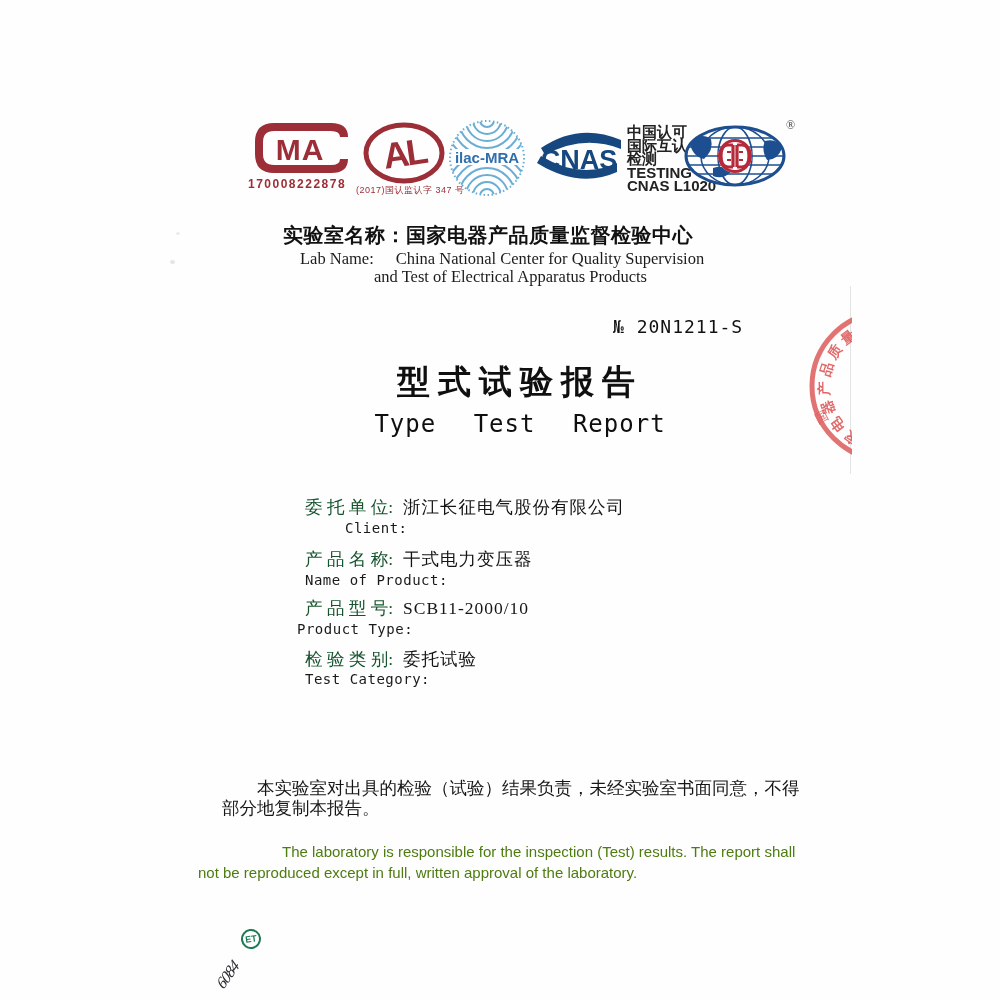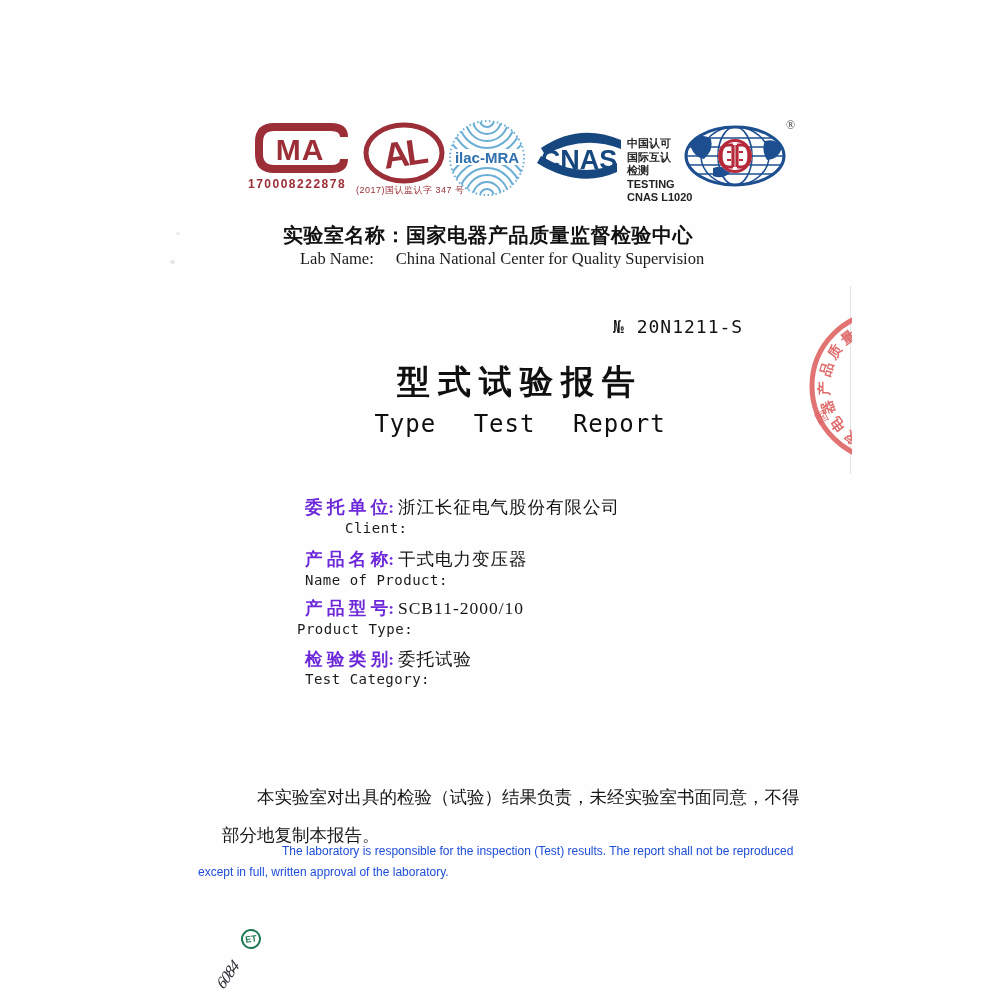--- a/index.html
+++ b/index.html
@@ -12,21 +12,21 @@
   .cma-number{
     left:248px;top:177px;font-family:"Liberation Sans",sans-serif;
     font-weight:bold;font-size:12px;letter-spacing:1.5px;color:#9c2e37;
   }
   .al-caption{
     left:356px;top:184px;font-family:"Liberation Sans",sans-serif;
     font-size:9px;color:#9c2e37;letter-spacing:0.5px;
   }
   .accred-text{
     left:627px;top:125px;font-family:"Liberation Sans",sans-serif;
-    font-size:11px;line-height:13.5px;font-weight:600;color:#222;margin-top:12px;
+    font-size:15px;line-height:13.5px;font-weight:600;color:#222;
   }
   .registered{
     left:786px;top:118px;font-family:"Liberation Serif",serif;
     font-size:12px;color:#444;
   }
   
   .lab-zh{
     left:283px;top:222px;font-family:"DejaVu Sans",sans-serif;
     font-weight:bold;font-size:20px;letter-spacing:0.5px;color:#111;
   }
@@ -45,39 +45,39 @@
     font-size:33px;letter-spacing:8px;color:#0f0f0f;
   }
   .title-en{
     left:0;top:410px;width:1040px;text-align:center;
     font-family:"DejaVu Sans Mono",monospace;font-size:24px;
     word-spacing:22px;letter-spacing:1px;color:#0f0f0f;
   }
   
   .field{left:305px;white-space:nowrap;}
   .field .zh-label{
-    font-family:"Liberation Serif",serif;font-weight:bold;
-    font-size:17.5px;color:#6d28d9;
+    font-family:"Liberation Serif",serif;font-weight:normal;
+    font-size:17.5px;color:#14532d;
   }
   .field .zh-value{
     font-family:"Liberation Serif",serif;font-size:17.5px;
-    margin-left:0;letter-spacing:1px;color:#141414;
+    margin-left:6px;letter-spacing:1px;color:#141414;
   }
   .en-label{
     font-family:"DejaVu Sans Mono",monospace;font-size:14px;
     color:#1a1a1a;letter-spacing:0.5px;
   }
   
   .footer-zh{
     left:222px;top:778px;width:588px;font-family:"Liberation Serif",serif;
-    font-size:17.5px;line-height:38px;text-indent:35px;color:#161616;
+    font-size:17.5px;line-height:20px;text-indent:35px;color:#161616;
   }
   .footer-en{
     left:198px;top:841px;width:606px;font-family:"Liberation Sans",sans-serif;
-    font-size:12px;line-height:21px;text-indent:84px;color:#1d4ed8;
+    font-size:15px;line-height:21px;text-indent:84px;color:#4d7c0f;
   }
   
   .edge-line{left:850px;top:286px;width:1px;height:188px;background:#e4e4e4;}
   .green-mark{
     left:241px;top:929px;width:16px;height:16px;border:2px solid #1e7a55;
     border-radius:50%;display:flex;align-items:center;justify-content:center;
     font-family:"Liberation Sans",sans-serif;font-size:9px;font-weight:bold;
     color:#1e7a55;transform:rotate(-8deg);
   }
   .handwriting{
@@ -172,20 +172,21 @@
       <path d="M 54 21 H 59 Q 66 21 66 32 Q 66 43 59 43 H 54"></path>
       <line x1="50" y1="21" x2="50" y2="43"></line>
       <line x1="54" y1="21" x2="54" y2="43"></line>
       <path d="M 44 28 h 4 M 44 36 h 4 M 56 28 h 4 M 56 36 h 4" stroke-width="2"></path>
     </g>
   </svg>
   <div class="abs registered">®</div>
 
   <div class="abs lab-en1"><span>Lab Name:</span><span class="gap"></span><span>China National Center for Quality Supervision</span></div>
   <div class="abs lab-zh">实验室名称：国家电器产品质量监督检验中心</div>
+  <div class="abs lab-en2">and Test of Electrical Apparatus Products</div>
 
   <div class="abs report-no">№ 20N1211-S</div>
 
   <div class="abs title-zh">型式试验报告</div>
   <div class="abs title-en">Type  Test  Report</div>
 
   <div class="abs field" style="top:495px">
     <span class="zh-label">委 托 单 位:</span>
     <span class="zh-value">浙江长征电气股份有限公司</span>
   </div>

